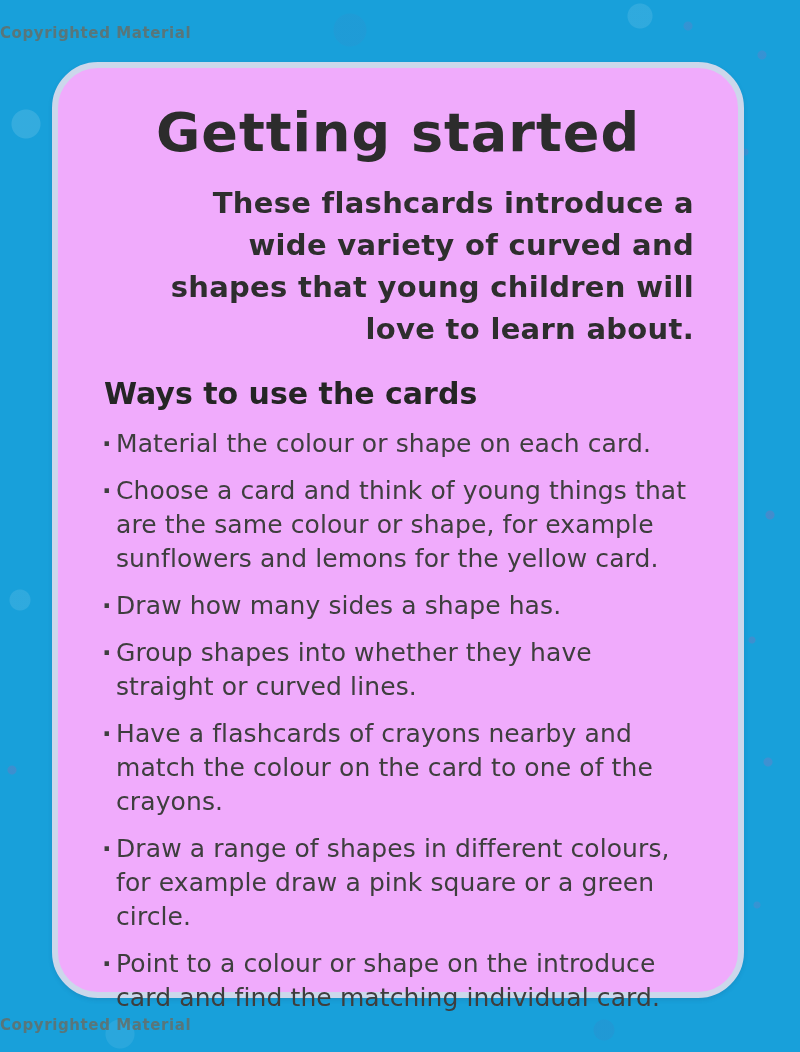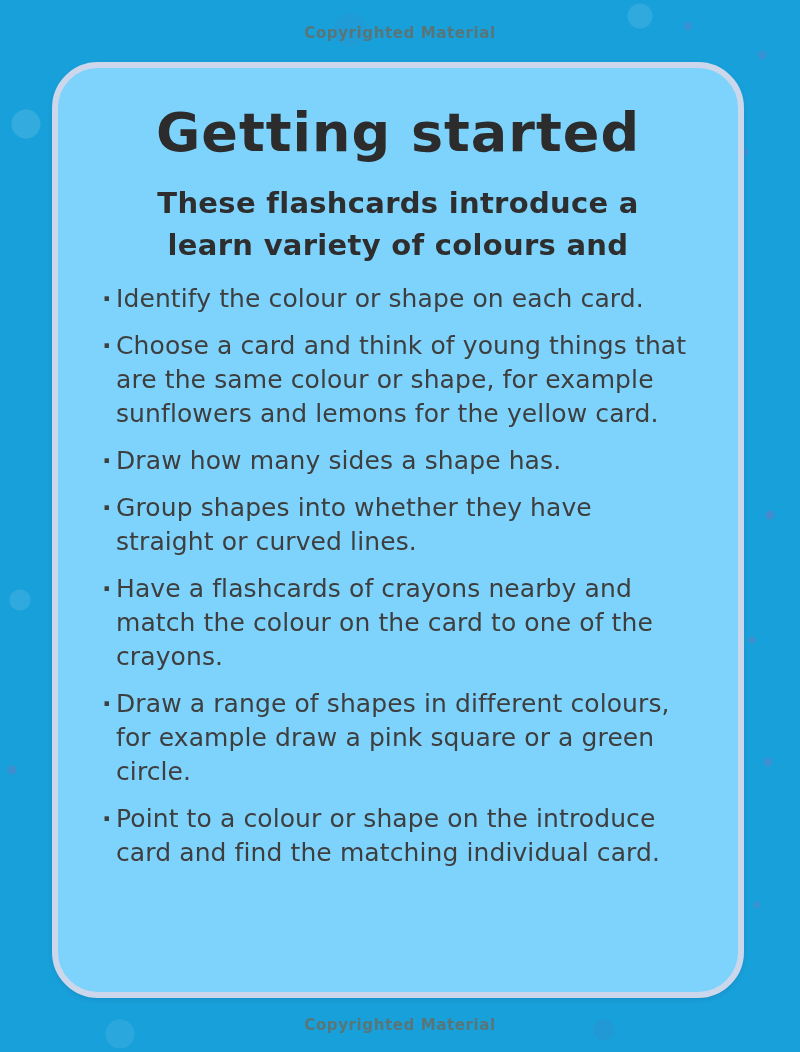--- a/index.html
+++ b/index.html
@@ -20,48 +20,47 @@
       radial-gradient(circle at 12px 770px,  rgba(165,95,175,.26) 0 4px, transparent 5px),
       radial-gradient(circle at 26px 124px,  rgba(255,255,255,.12) 0 14px, transparent 15px),
       radial-gradient(circle at 20px 600px,  rgba(255,255,255,.10) 0 10px, transparent 11px),
       radial-gradient(circle at 640px 16px,  rgba(255,255,255,.10) 0 12px, transparent 13px),
       radial-gradient(circle at 120px 1034px,rgba(255,255,255,.08) 0 14px, transparent 15px),
       radial-gradient(circle at 604px 1030px,rgba(70,120,190,.18) 0 10px, transparent 11px),
       radial-gradient(circle at 350px 30px,  rgba(70,130,195,.15) 0 16px, transparent 17px);
   }
   .copyright {
     position: absolute; left: 0; right: 0;
-    text-align: center;
     font-size: 15px; font-weight: bold;
     letter-spacing: .6px;
     color: rgba(100, 110, 104, .85);
   }
   .copyright.top { top: 24px; }
   .copyright.bottom { bottom: 18px; }
   .card {
     position: absolute;
     left: 52px; top: 62px;
     width: 692px; height: 936px;
     box-sizing: border-box;
-    background: #7dd3fc;
+    background: #f0abfc;
     border: 6px solid #ccd7eb;
     border-radius: 46px;
     padding: 26px 44px 0 44px;
     box-shadow: 0 2px 4px rgba(30,80,120,.18);
   }
   .title {
     margin: 8px 0 18px 0;
     text-align: center;
     font-size: 54px;
     line-height: 62px;
     font-weight: bold;
     letter-spacing: 1px;
     color: #2c2c2c;
   }
-  .intro { text-align: center; margin-bottom: 16px; }
+  .intro { text-align: right; margin-bottom: 26px; }
   .intro-line {
     font-size: 29px;
     line-height: 42px;
     font-weight: bold;
     letter-spacing: .3px;
     color: #2e2e2e;
   }
   .section-heading {
     margin: 0 0 16px 2px;
     font-size: 30px;
@@ -91,28 +90,31 @@
 </head>
 <body>
 
 <div class="copyright top">Copyrighted Material</div>
 
 <div class="card">
   <h1 class="title">Getting started</h1>
 
   <div class="intro">
     <div class="intro-line">These flashcards introduce a</div>
-    <div class="intro-line">learn variety of colours and</div>
+    <div class="intro-line">wide variety of curved and</div>
+    <div class="intro-line">shapes that young children will</div>
+    <div class="intro-line">love to learn about.</div>
   </div>
 
+  <h2 class="section-heading">Ways to use the cards</h2>
 
   <ul class="bullet-list">
     <li class="list-item">
       <span class="dot">·</span>
-      <span class="bullet-text">Identify the colour or shape on each card.</span>
+      <span class="bullet-text">Material the colour or shape on each card.</span>
     </li>
     <li class="list-item">
       <span class="dot">·</span>
       <span class="bullet-text">Choose a card and think of young things that are the same colour or shape, for example sunflowers and lemons for the yellow card.</span>
     </li>
     <li class="list-item">
       <span class="dot">·</span>
       <span class="bullet-text">Draw how many sides a shape has.</span>
     </li>
     <li class="list-item">

